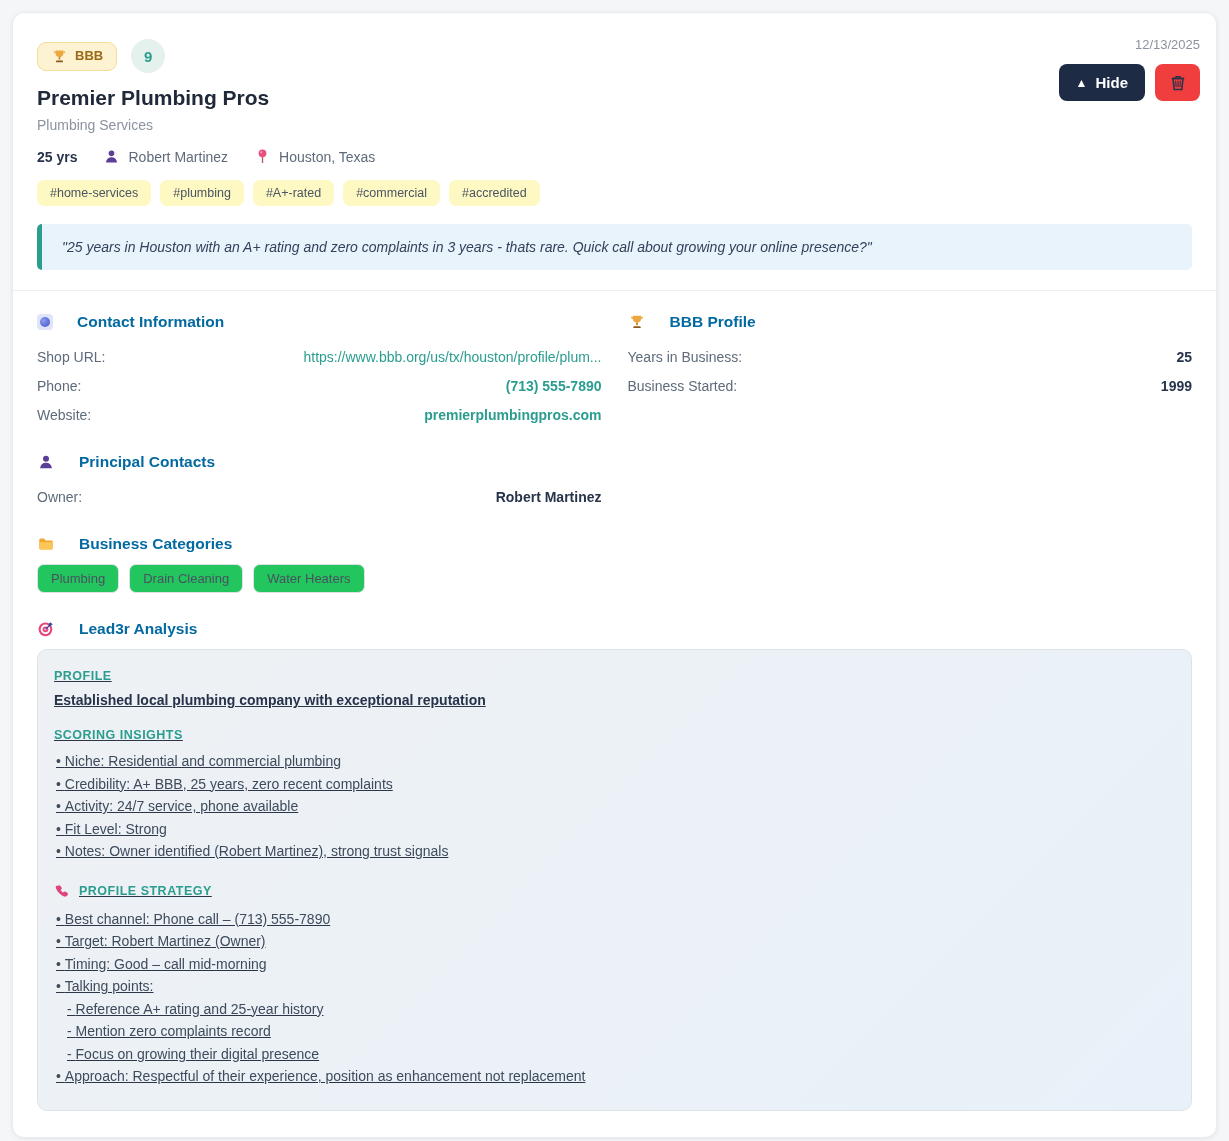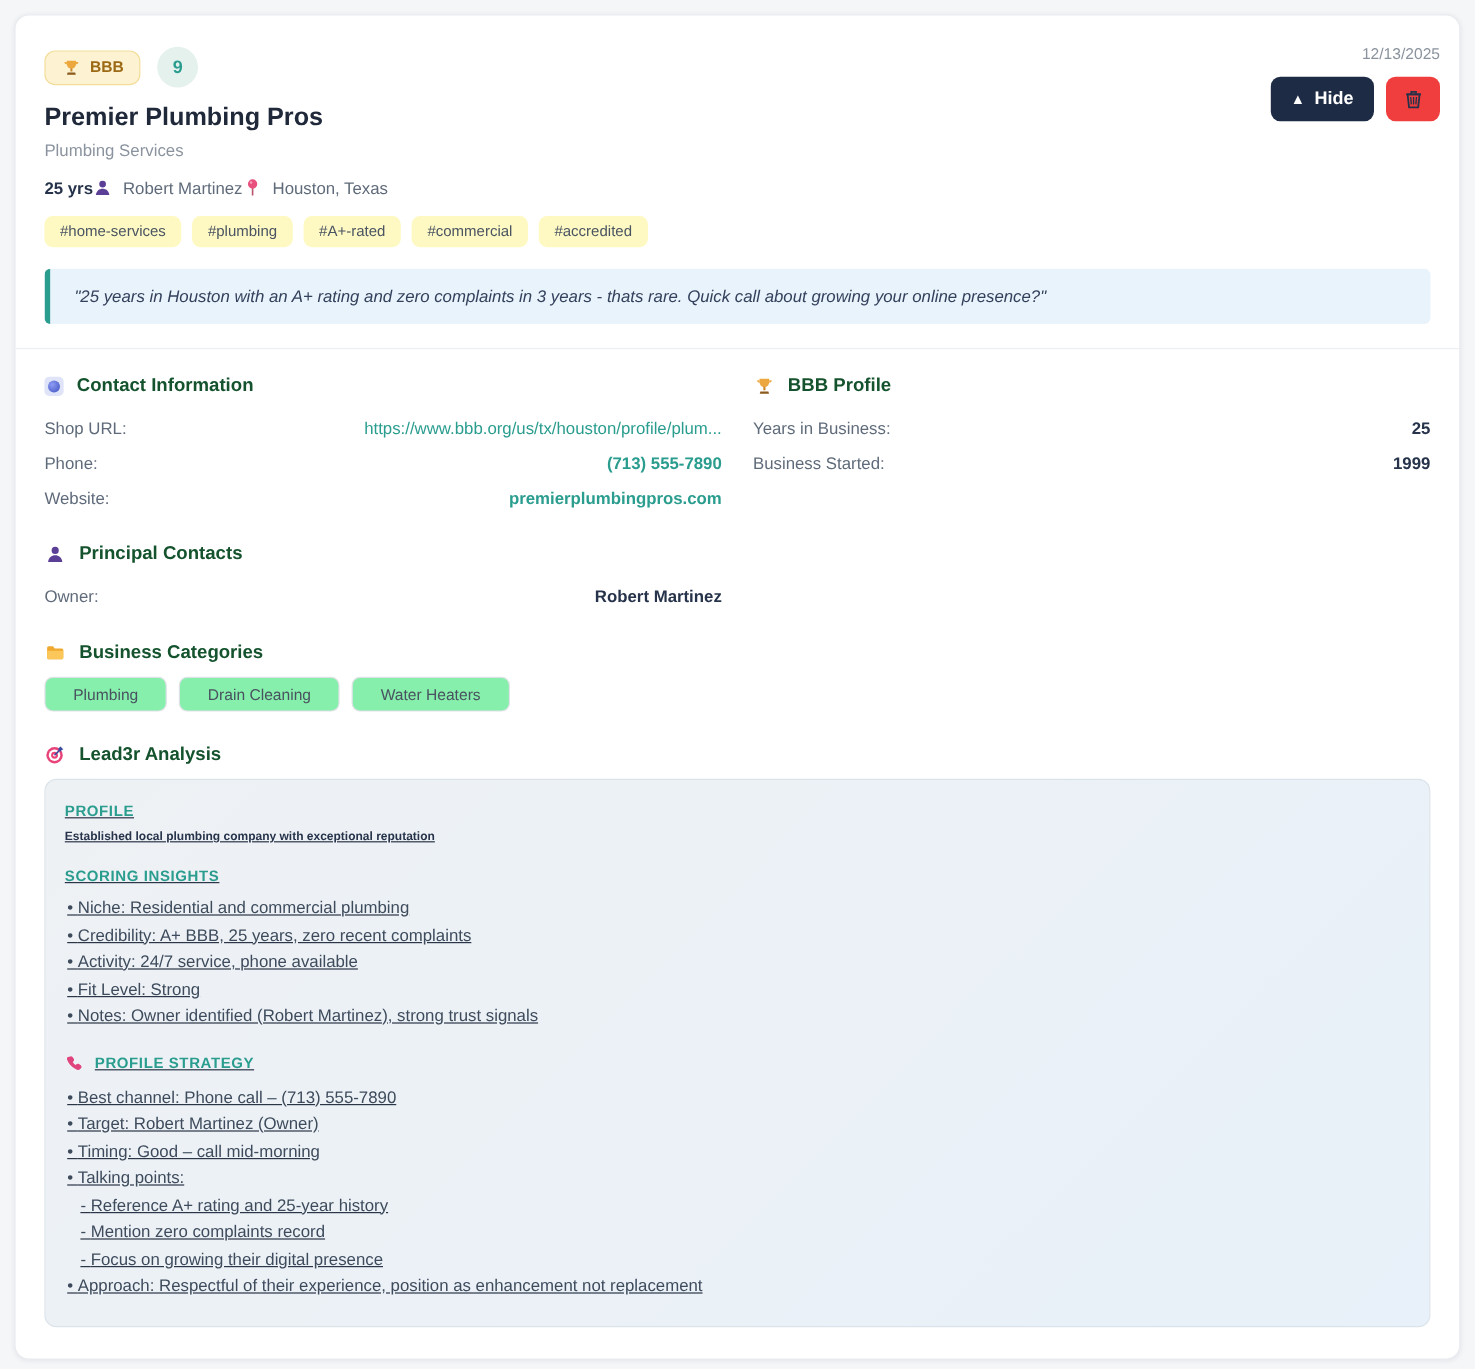--- a/index.html
+++ b/index.html
@@ -26,21 +26,21 @@
     background:#fdf3d3; border:1px solid #f3dd9a; border-radius:9px;
     padding:5px 13px; font-size:13px; font-weight:bold; color:#9c6a15;
   }
   .score-badge {
     width:34px; height:34px; border-radius:50%;
     background:#e4f1ed; color:#2a9d8f; font-weight:bold; font-size:15px;
     display:flex; align-items:center; justify-content:center;
   }
   .title { margin-top:13px; font-size:21px; font-weight:bold; color:#20293a; }
   .subtitle { margin-top:7px; font-size:14px; color:#8a939e; }
-  .meta-row { margin-top:15px; display:flex; align-items:center; font-size:14px; color:#5f6b7a; }
+  .meta-row { margin-top:15px; display:flex; align-items:center; gap:26px; font-size:14px; color:#5f6b7a; }
   .meta-item { display:flex; align-items:center; gap:8px; }
   .yrs { font-weight:bold; color:#26334a; }
   .tags { margin-top:15px; display:flex; gap:9px; }
   .tag {
     background:#fef9c3; color:#4a5462; font-size:12.5px;
     padding:6px 13px; border-radius:7px;
   }
   .quote {
     margin-top:18px; background:#e9f3fb; border-left:5px solid #2a9d8f;
     border-radius:5px; padding:15px 20px;
@@ -56,55 +56,55 @@
     font-family:inherit;
   }
   .hide-btn .tri { font-size:12px; }
   .del-btn {
     background:#f03e3e; border:none; border-radius:8px; width:45px; height:37px;
     display:inline-flex; align-items:center; justify-content:center; cursor:pointer;
   }
   
   .card-body { padding:22px 24px 26px 24px; }
   .grid2 { display:grid; grid-template-columns:1fr 1fr; column-gap:26px; }
-  .sec-head { display:flex; align-items:center; gap:11px; font-size:15.5px; font-weight:bold; color:#14532d; margin-bottom:11px;text-align:center; }
+  .sec-head { display:flex; align-items:center; gap:24px; font-size:15.5px; font-weight:bold; color:#0369a1; margin-bottom:11px;text-align:center; }
   .icon16 { width:17px; height:17px; flex:0 0 auto; }
   .icon18 { width:18px; height:18px; flex:0 0 auto; }
   .contact-glyph {
     width:16px; height:16px; border-radius:4px; background:#e0e4f8;
     display:inline-flex; align-items:center; justify-content:center; flex:0 0 auto;
   }
   .contact-glyph i {
     width:10px; height:10px; border-radius:50%;
     background:radial-gradient(circle at 35% 35%, #8d9cf4, #3f51c1);
   }
   .info-row { display:flex; justify-content:space-between; align-items:center; padding:6.5px 0; font-size:14px; }
   .info-lbl { color:#5f6b7a; }
   .info-val { font-weight:bold; color:#26334a; }
   a.link { color:#2a9d8f; text-decoration:none; font-weight:normal; }
   a.link-strong { color:#2a9d8f; text-decoration:none; font-weight:bold; }
   .section { margin-top:24px; }
   .chips { display:flex; gap:10px; }
   .chip {
-    background:#86efac; border:1px solid #dee2e6; border-radius:7px;
-    padding:6px 23px; font-size:13px; color:#49535f;
+    background:#22c55e; border:1px solid #dee2e6; border-radius:7px;
+    padding:6px 13px; font-size:13px; color:#49535f;
   }
   
   .analysis-box {
     margin-top:9px;
     background:linear-gradient(135deg,#eef1f4 0%, #e8f1f9 100%);
     border:1px solid #dbe3ea; border-radius:10px;
     padding:19px 16px 22px 16px;
     text-decoration:underline;
   }
   .a-label {
     color:#2a9d8f; font-size:12.5px; font-weight:bold; letter-spacing:.5px;
     display:flex; align-items:center; gap:8px;
   }
-  .a-profile-text { margin-top:9px; font-size:10px; font-weight:bold; color:#26334a; }
+  .a-profile-text { margin-top:9px; font-size:14px; font-weight:bold; color:#26334a; }
   .a-list { margin-top:8px; }
   .a-li { font-size:14px; color:#3d4b5c; line-height:22.5px; padding-left:2px; }
   .a-li::before { content:"•\00a0 "; color:#3d4b5c; }
   .a-li.sub { padding-left:13px; }
   .a-li.sub::before { content:"-\00a0 "; }
   .mt20 { margin-top:20px; }
 </style>
 </head>
 <body>
 

